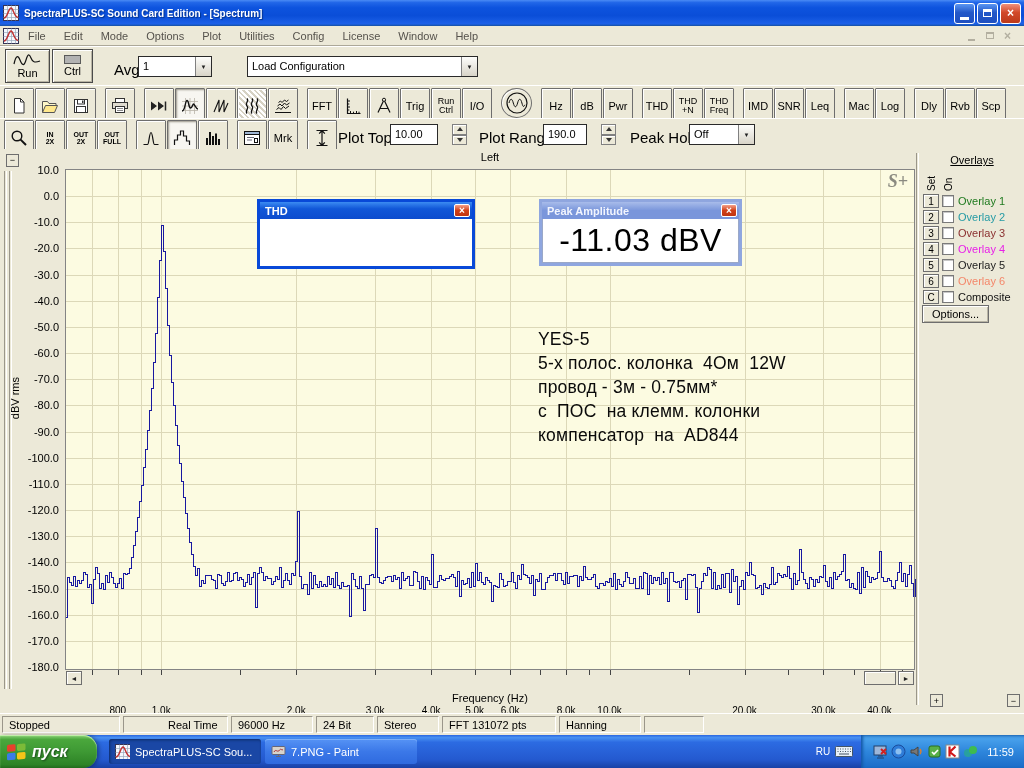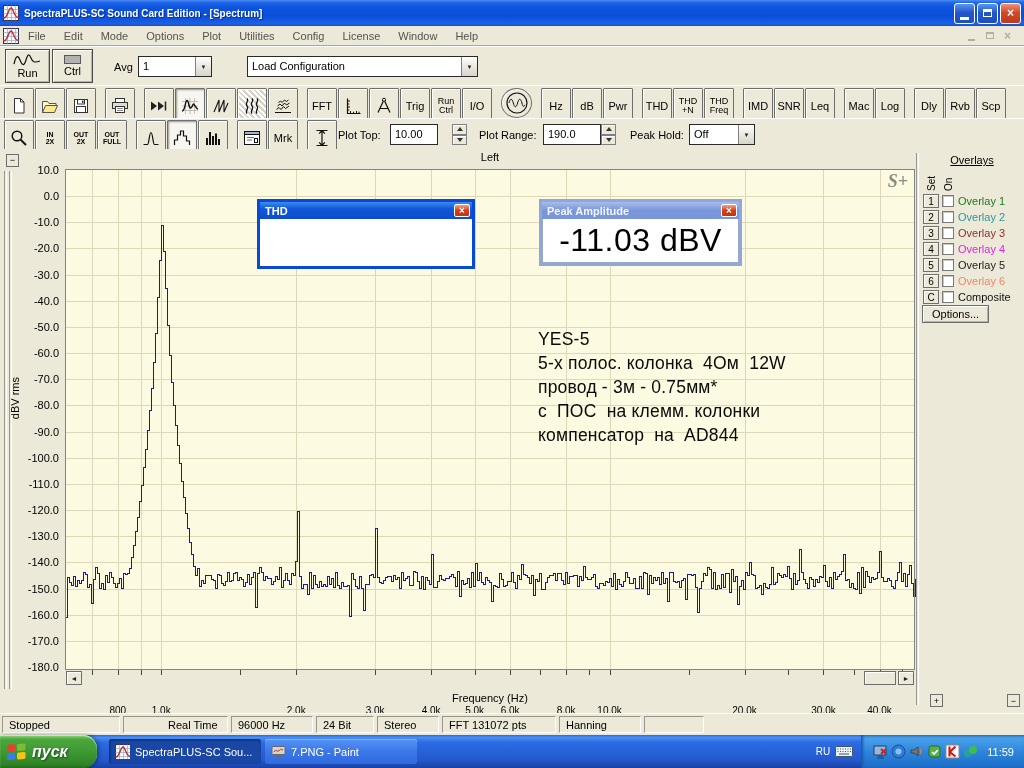--- a/index.html
+++ b/index.html
@@ -31,21 +31,21 @@
 
   
   .toolbar { position:absolute; left:0; width:1024px; background:#ECE9D8; border-top:1px solid #FFF; }
   .t1 { top:46px; height:39px; }
   .t2 { top:85px; height:33px; display:flex; align-items:flex-start; padding:2px 0 0 4px; }
   .t3 { top:118px; height:31px; }
   .bigbtn { position:absolute; top:2px; height:34px; background:#ECE9D8; border:1px solid #4A4A4A;
     box-shadow:inset 1px 1px 0 #fff, inset -1px -1px 0 #B8B4A4; font-size:11px; color:#000;
     display:flex; flex-direction:column; align-items:center; justify-content:center; font-family:inherit; }
   .stop-rect { width:17px; height:9px; background:#B2B2B2; border:1px solid #5A5A5A; margin-bottom:1px; }
-  .lbl { position:absolute; font-size:11px; color:#000; }
+  .lbl { position:absolute; font-size:15px; color:#000; }
   .combo { position:absolute; height:21px; background:#fff; border:1px solid #2A2A2A; display:flex; }
   .combo .ctxt { flex:1; padding:3px 4px; overflow:hidden; white-space:nowrap; }
   .combo .dbtn { width:16px; border-left:1px solid #808080; background:linear-gradient(#FDFDFB,#D8D4C8);
     display:flex; align-items:center; justify-content:center; font-size:6px; color:#222; }
   .tbtn { width:30px; height:36px; margin-right:1px; background:#ECE9D8; border:1px solid #6E6E6E; border-radius:1px;
     box-shadow:inset 1px 1px 0 #fff; display:inline-flex; align-items:center; justify-content:center;
     font-size:11px; color:#000; font-family:inherit; flex:0 0 auto; padding:0; }
   .tbtn.gap { margin-left:8px; }
   .tbtn.active { background:#F7F6F1; box-shadow:inset 1px 1px 2px #9A968A; }
   .tbtn.toggled { background-image:repeating-linear-gradient(45deg,#fff 0 2px,#D6D2C4 2px 4px); }
@@ -447,21 +447,21 @@
   <span class="tfield" style="left:390px;width:48px">10.00</span>
   <span class="spin" style="left:452px">
     <span class="sp">
         <span class="tri-up"></span>
       </span>
     <span class="sp">
         <span class="tri-dn"></span>
       </span>
   </span>
   <span class="lbl" style="left:479px;top:10px">Plot Range:</span>
-  <span class="tfield" style="left:543px;width:58px">190.0</span>
+  <span class="tfield" style="left:543px;width:44px">190.0</span>
   <span class="spin" style="left:601px">
     <span class="sp">
         <span class="tri-up"></span>
       </span>
     <span class="sp">
         <span class="tri-dn"></span>
       </span>
   </span>
   <span class="lbl" style="left:630px;top:10px">Peak Hold:</span>
   <span class="combo" style="left:689px;top:5px;width:66px">

